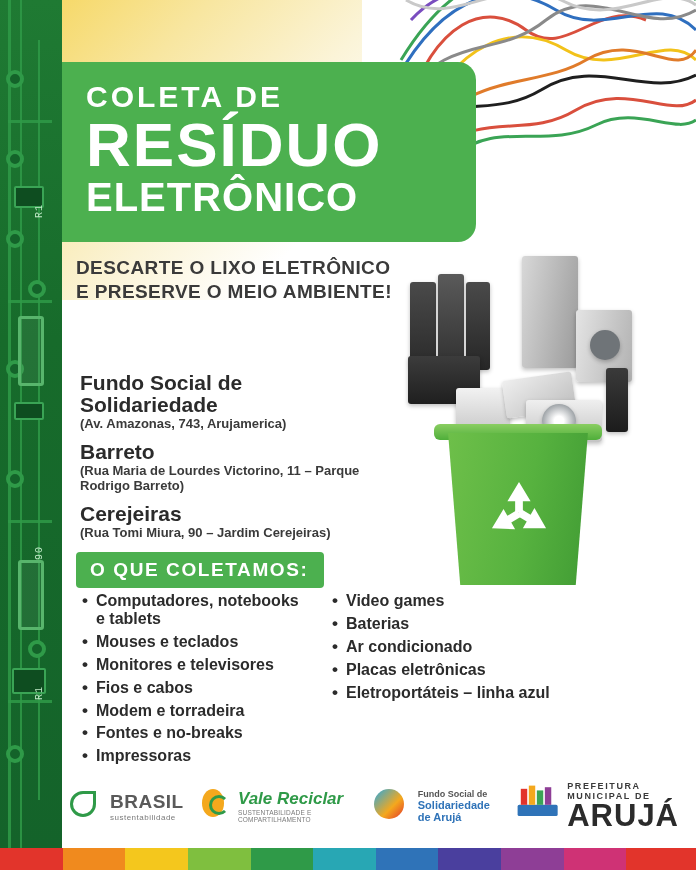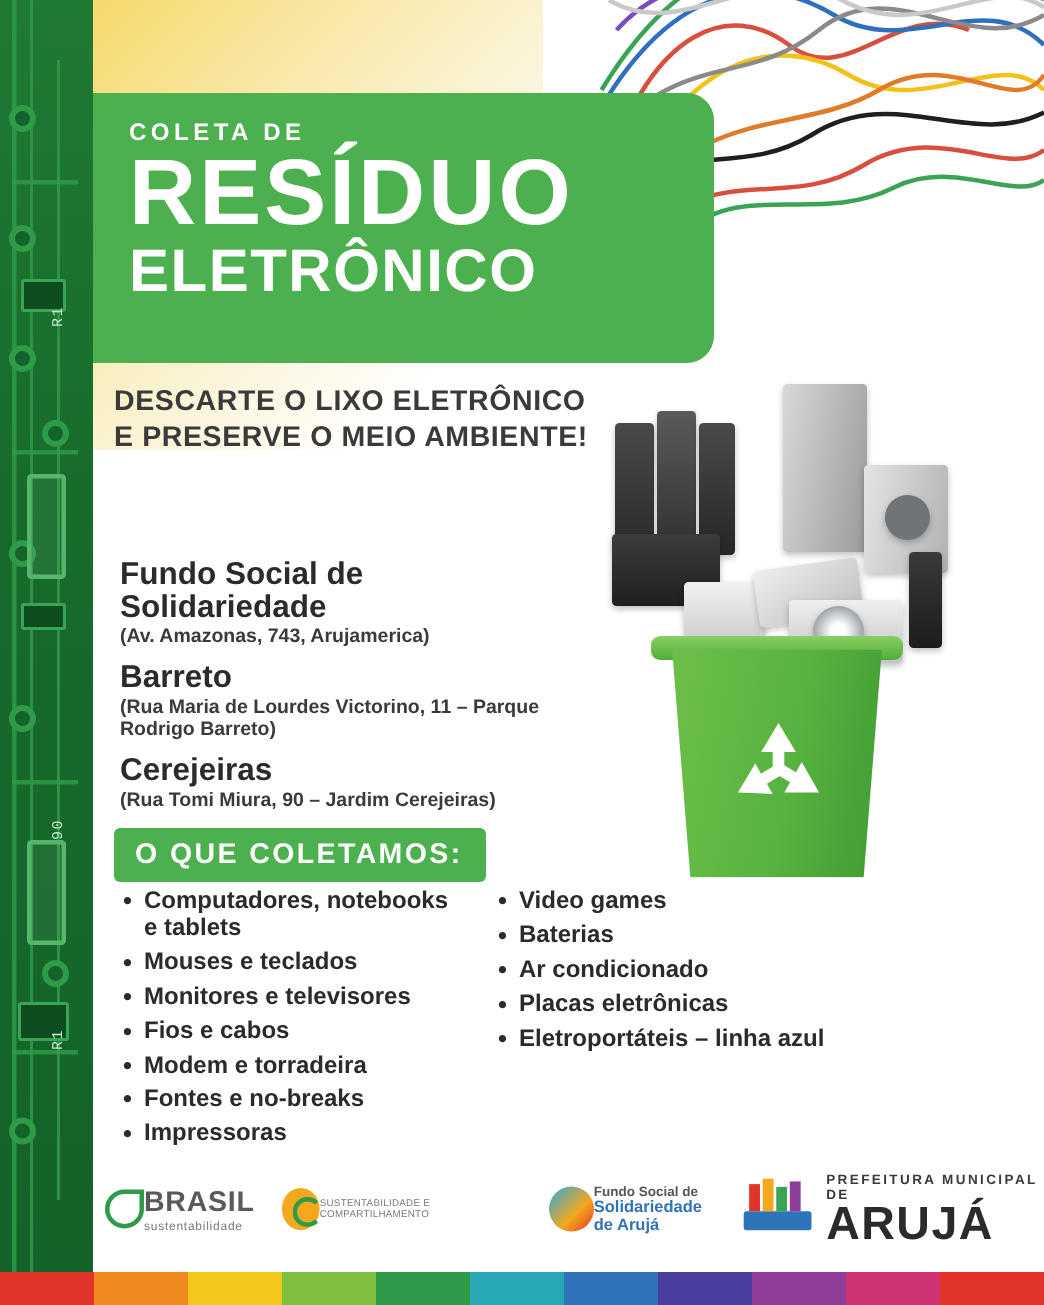--- a/index.html
+++ b/index.html
@@ -107,21 +107,21 @@
   .title-banner {
     position: absolute;
     left: 62px; top: 62px;
     width: 414px; height: 180px;
     background: #4cb04f;
     border-radius: 0 18px 18px 0;
     padding: 18px 0 0 24px;
   }
   .t-small {
     color: #ffffff;
-    font-size: 16px;
+    font-size: 30px;
     font-weight: bold;
     letter-spacing: 3px;
   }
   .t-big {
     color: #ffffff;
     font-size: 62px;
     font-weight: bold;
     letter-spacing: 2px;
     line-height: .95;
     margin-top: 2px;
@@ -253,21 +253,21 @@
   .footer {
     position: absolute;
     left: 62px; bottom: 22px;
     width: 634px; height: 84px;
     background: #ffffff;
     display: flex;
     align-items: center;
     gap: 18px;
     padding-left: 8px;
   }
-  .logo { display: flex; align-items: center; gap: 0; }
+  .logo { display: flex; align-items: flex-start; gap: 14px; }
   .logo-brasil .leaf {
     width: 26px; height: 26px;
     border: 3px solid #2f9a48;
     border-radius: 50% 0 50% 50%;
   }
   .logo-brasil .txt b { display:block; font-size: 19px; color: #5a5a5a; letter-spacing:.5px; }
   .logo-brasil .txt span { display:block; font-size: 8px; color: #7a7a7a; letter-spacing: .5px; }
 
   .logo-vale .mark {
     width: 28px; height: 28px;
@@ -439,20 +439,21 @@
       <div class="leaf"></div>
       <div class="txt">
         <b>BRASIL</b>
         <span>sustentabilidade</span>
       </div>
     </div>
 
     <div class="logo logo-vale">
       <div class="mark"></div>
       <div class="txt">
+        <b>Vale Reciclar</b>
         <span>SUSTENTABILIDADE E COMPARTILHAMENTO</span>
       </div>
     </div>
 
     <div class="logo logo-fundo">
       <div class="mark"></div>
       <div class="txt">
         <div class="l1">Fundo Social de</div>
         <div>Solidariedade</div>
         <div>de Arujá</div>

